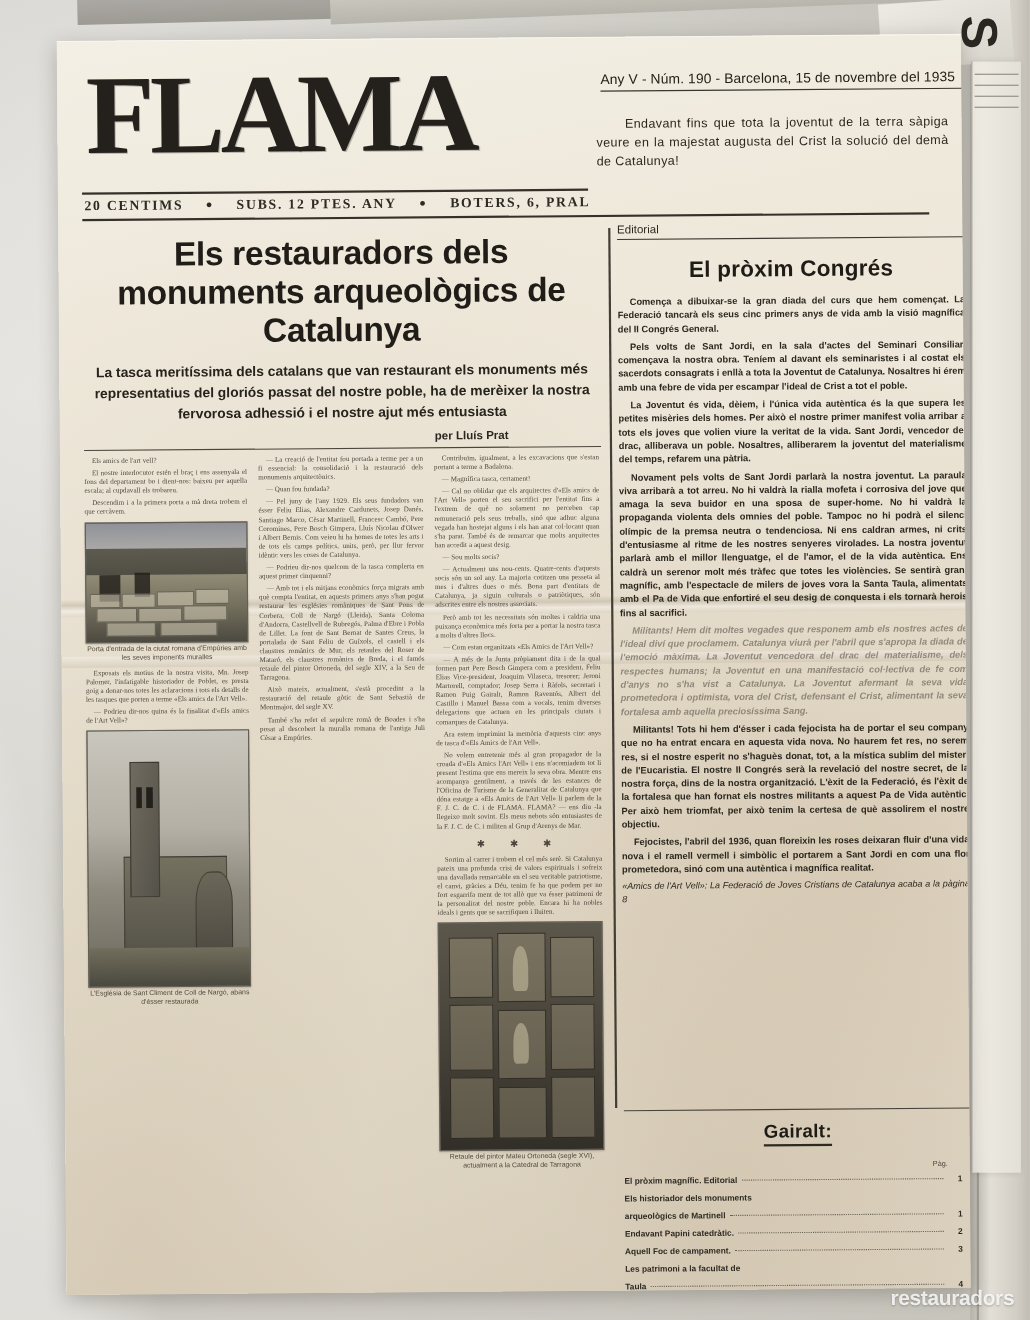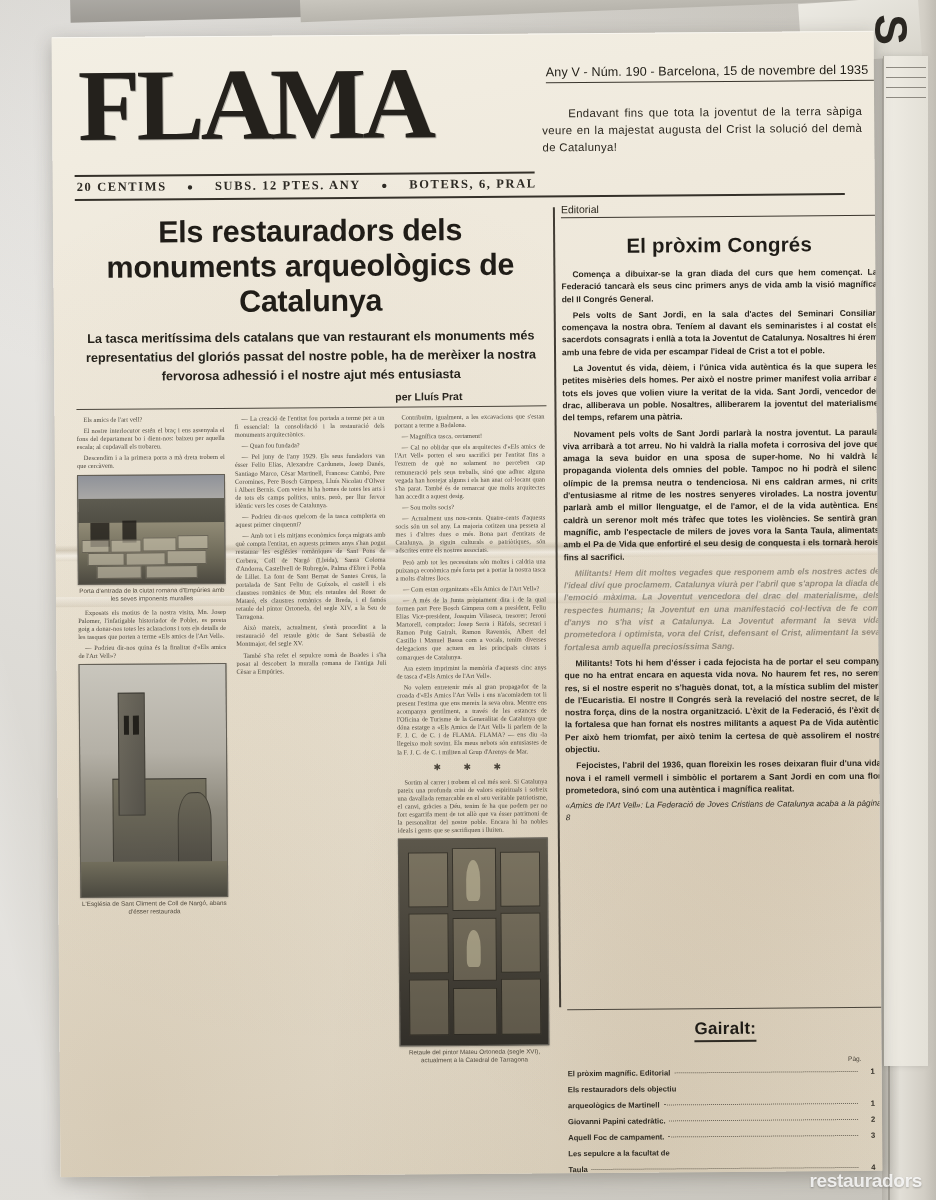--- a/index.html
+++ b/index.html
@@ -451,41 +451,41 @@
           <span class="llegiu-title">Gairalt:</span>
         </div>
         <div class="pag">Pàg.</div>
         <ul class="toc">
           <li>
             <span class="t">El pròxim magnífic. Editorial</span>
             <span class="leader"></span>
             <span class="n">1</span>
           </li>
           <li class="nopage">
-            <span class="t">Els restauradors dels objectiu</span>
+            <span class="t">Els historiador dels monuments</span>
             <span class="leader"></span>
             <span class="n"></span>
           </li>
           <li>
             <span class="t">arqueològics de Martinell</span>
             <span class="leader"></span>
             <span class="n">1</span>
           </li>
           <li>
-            <span class="t">Giovanni Papini catedràtic.</span>
+            <span class="t">Endavant Papini catedràtic.</span>
             <span class="leader"></span>
             <span class="n">2</span>
           </li>
           <li>
             <span class="t">Aquell Foc de campament.</span>
             <span class="leader"></span>
             <span class="n">3</span>
           </li>
           <li class="nopage">
-            <span class="t">Les sepulcre a la facultat de</span>
+            <span class="t">Les patrimoni a la facultat de</span>
             <span class="leader"></span>
             <span class="n"></span>
           </li>
           <li>
             <span class="t">Taula</span>
             <span class="leader"></span>
             <span class="n">4</span>
           </li>
 
         </ul>

